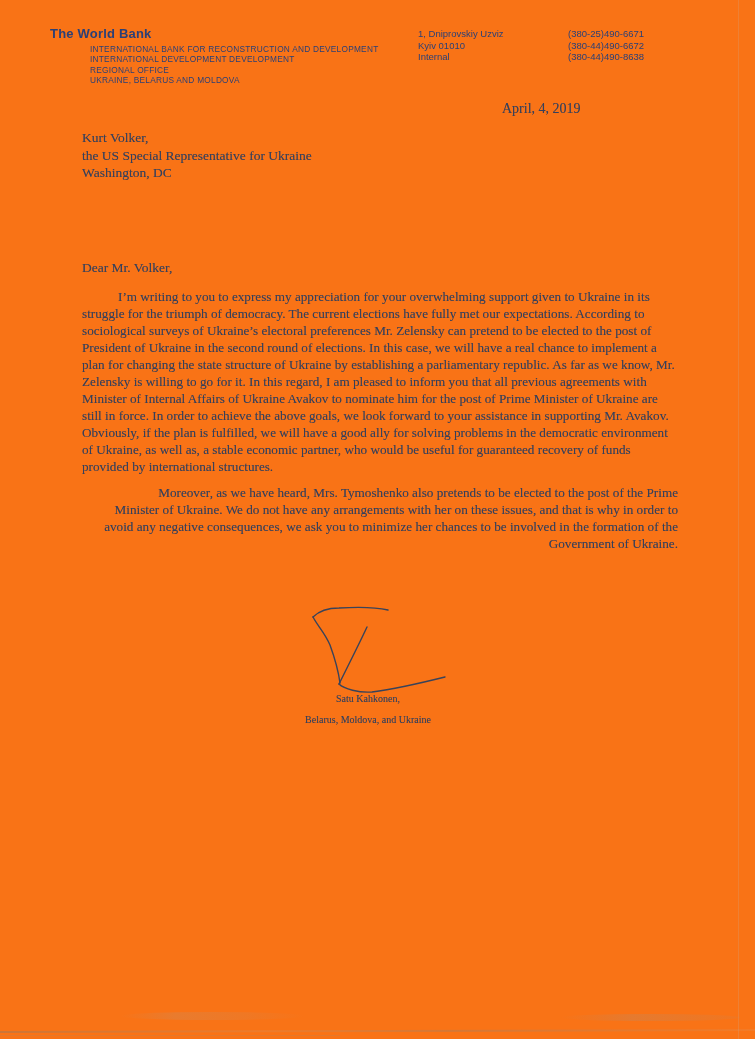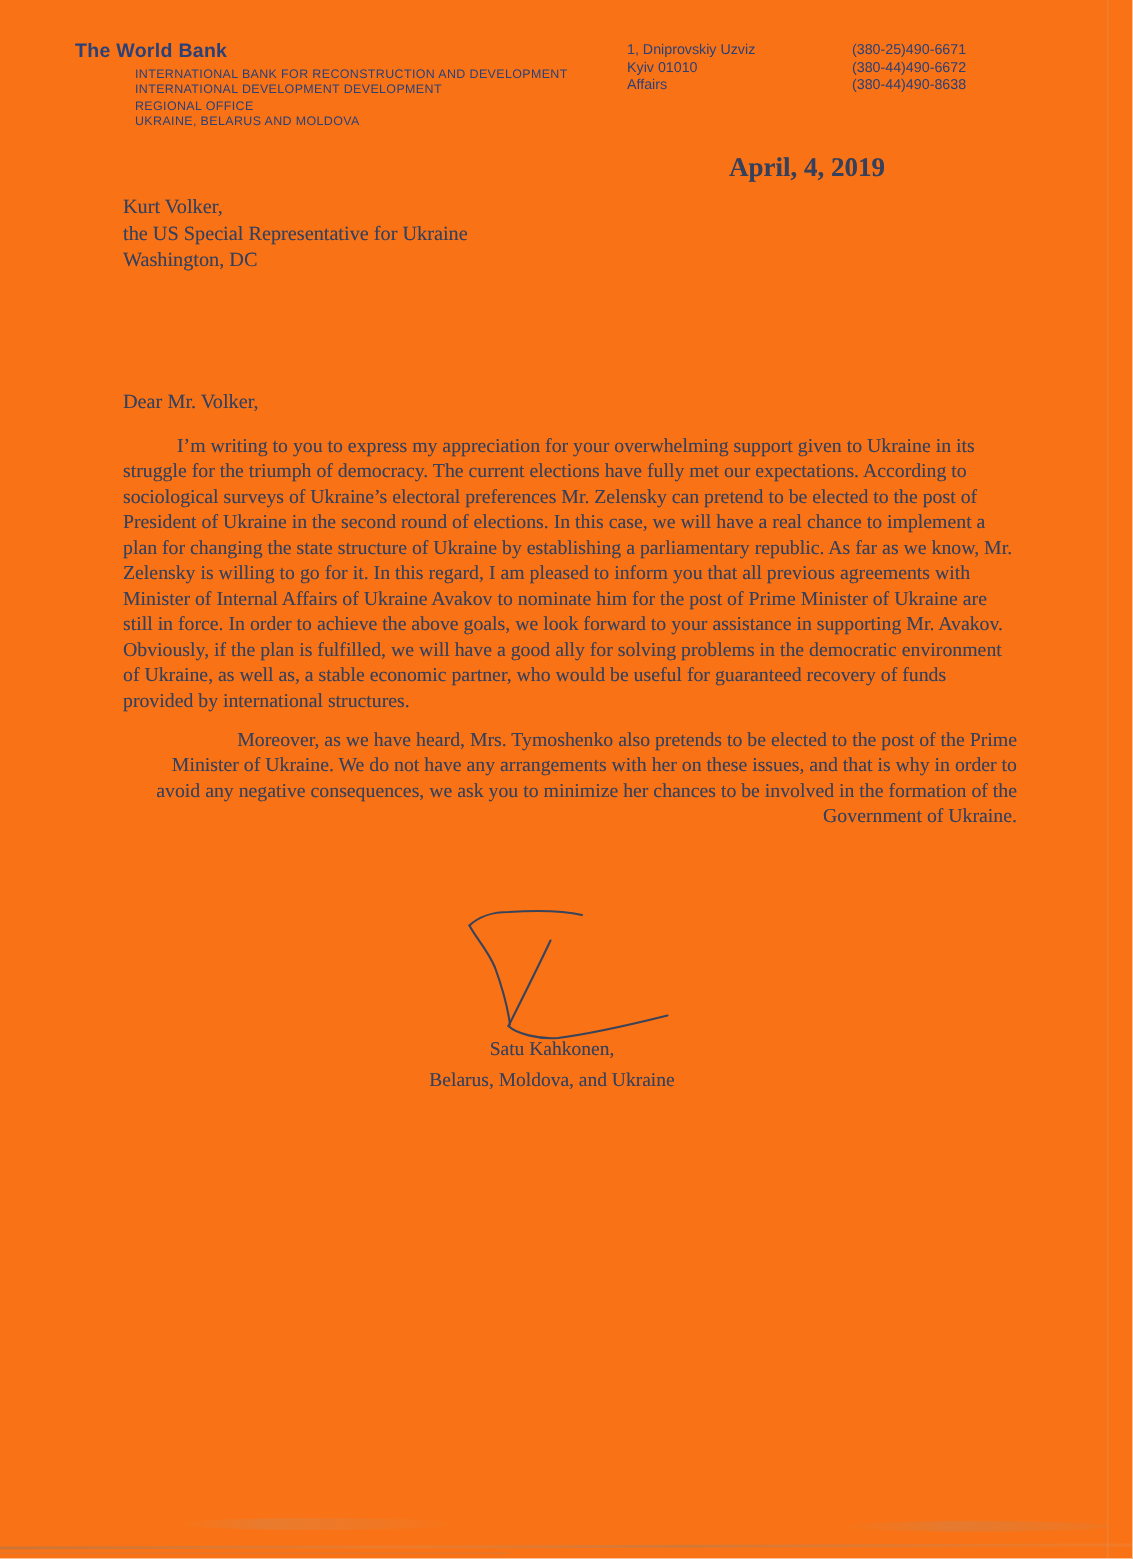--- a/index.html
+++ b/index.html
@@ -56,24 +56,23 @@
     line-height: 11.5px;
   }
 
   
   .ink {
     color: #35405c;
     text-shadow: 0 0 0.4px rgba(53, 64, 92, 0.4);
   }
   .date {
     position: absolute;
-    left: 486px;
+    left: 502px;
     top: 101px;
-    font-size: 18px;
-    font-weight: bold;
+    font-size: 14px;
   }
   .recipient {
     position: absolute;
     left: 82px;
     top: 129px;
     font-size: 13.5px;
     line-height: 17.5px;
   }
   .salutation {
     position: absolute;
@@ -109,21 +108,21 @@
     stroke: #39435a;
     stroke-width: 1.4;
     stroke-linecap: round;
   }
   .sig-block {
     position: absolute;
     left: 268px;
     top: 688px;
     width: 200px;
     text-align: center;
-    font-size: 13px;
+    font-size: 10px;
     line-height: 21px;
     font-family: Liberation Serif, serif;
   }
 
   
   .scan-edge-right {
     position: absolute;
     right: 16px;
     top: 0;
     width: 1px;
@@ -179,21 +178,21 @@
     <div class="lh-left">
       <div class="lh-org">The World Bank</div>
       <div class="lh-line">INTERNATIONAL BANK FOR RECONSTRUCTION AND DEVELOPMENT</div>
       <div class="lh-line">INTERNATIONAL DEVELOPMENT DEVELOPMENT</div>
       <div class="lh-line">REGIONAL OFFICE</div>
       <div class="lh-line">UKRAINE, BELARUS AND MOLDOVA</div>
     </div>
     <div class="lh-mid">
       <div>1, Dniprovskiy Uzviz</div>
       <div>Kyiv 01010</div>
-      <div>Affairs</div>
+      <div>Internal</div>
     </div>
     <div class="lh-right">
       <div>(380-25)490-6671</div>
       <div>(380-44)490-6672</div>
       <div>(380-44)490-8638</div>
     </div>
   </header>
 
   <div class="date ink">April, 4, 2019</div>
 

